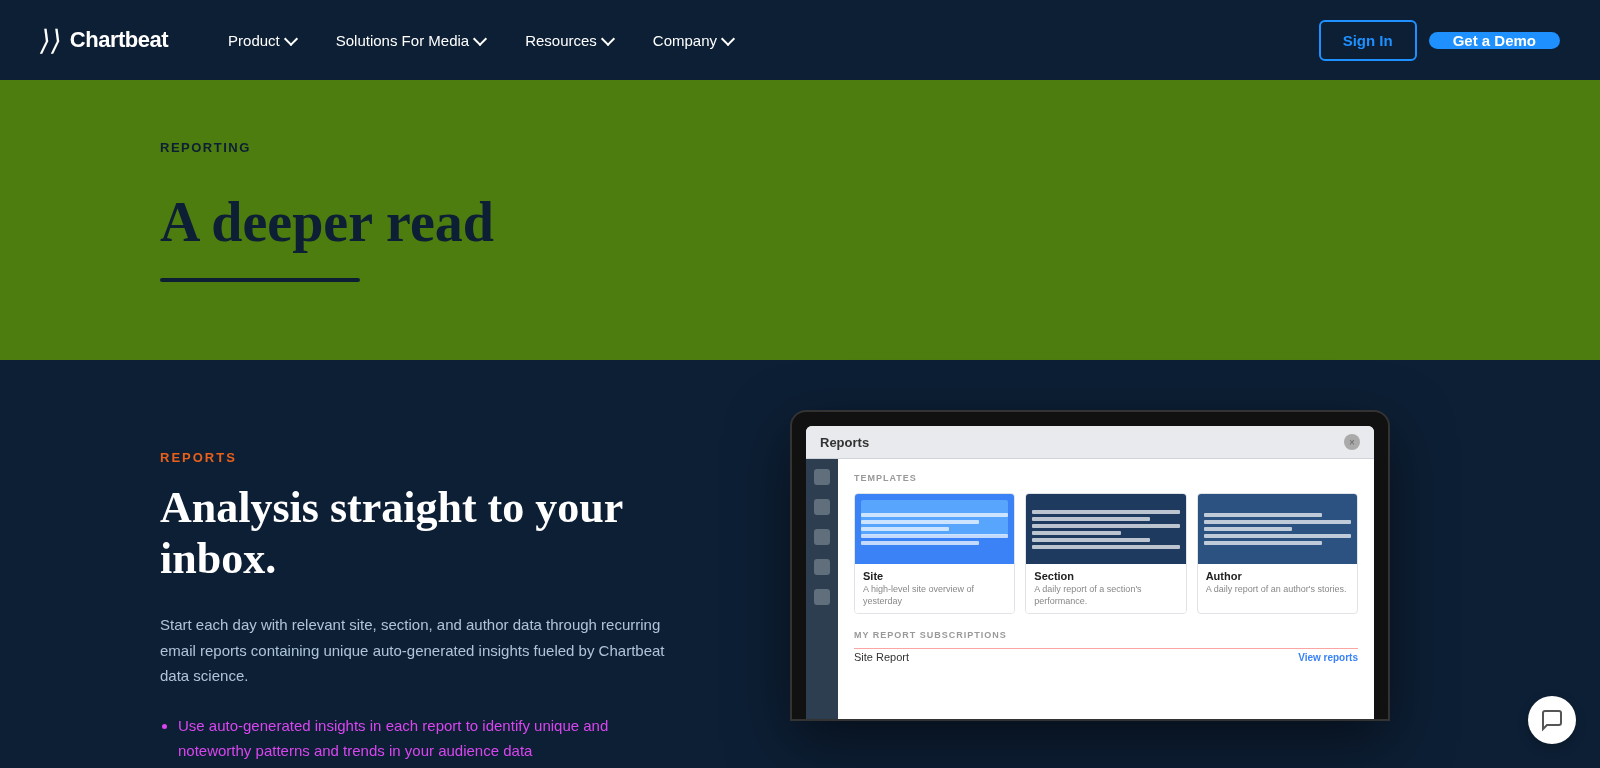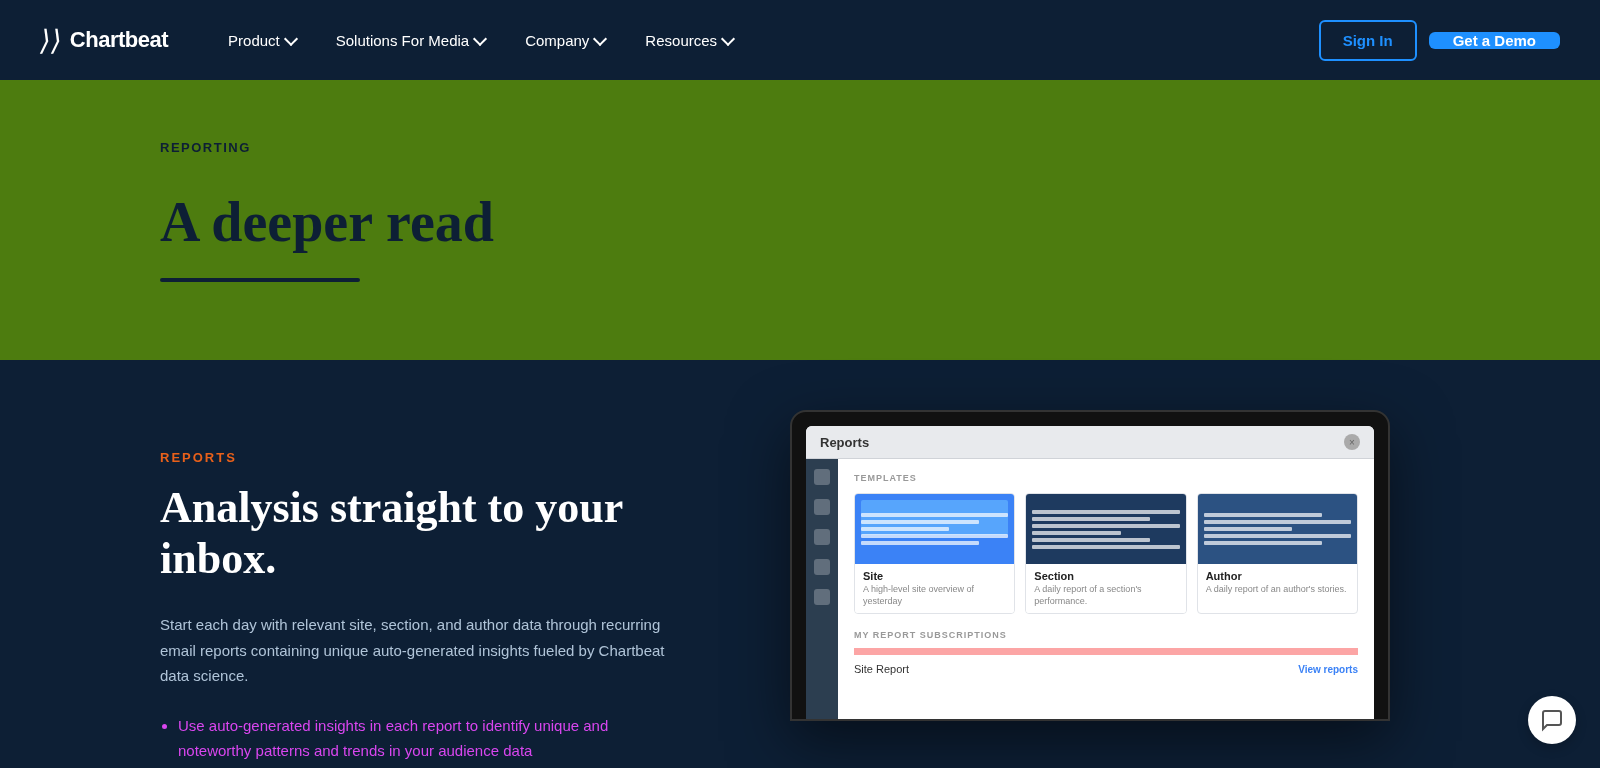--- a/index.html
+++ b/index.html
@@ -73,21 +73,21 @@
       border-radius: 6px;
       font-size: 15px;
       font-weight: 600;
       cursor: pointer;
     }
     .btn-demo {
       background: #1e90ff;
       border: none;
       color: white;
       padding: 0 24px;
-      border-radius: 6px;
+      border-radius: 12px;
       font-size: 15px;
       font-weight: 600;
       cursor: pointer;
     }
 
     
     .hero {
       background-color: #4d7c0f;
       padding: 60px 120px 44px 160px;
       min-height: 280px;
@@ -311,22 +311,22 @@
       font-weight: 700;
       color: #999;
       letter-spacing: 1px;
       text-transform: uppercase;
       margin-bottom: 8px;
     }
     .subscription-row {
       display: flex;
       align-items: center;
       justify-content: space-between;
-      padding: 8px 0;
-      border-top: 7px solid #fca5a5;
+      padding: 2px 0;
+      border-top: 1px solid #fca5a5;
     }
     .sub-name {
       font-size: 11px;
       color: #333;
     }
     .sub-link {
       font-size: 10px;
       color: #3b82f6;
       font-weight: 600;
     }
@@ -360,25 +360,25 @@
   <div class="nav-items">
     <a class="nav-item">
       <span>Product</span>
       <span class="chevron-icon"></span>
     </a>
     <a class="nav-item">
       <span>Solutions For Media</span>
       <span class="chevron-icon"></span>
     </a>
     <a class="nav-item">
-      <span>Company</span>
+      <span>Resources</span>
       <span class="chevron-icon"></span>
     </a>
     <a class="nav-item">
-      <span>Resources</span>
+      <span>Company</span>
       <span class="chevron-icon"></span>
     </a>
   </div>
   <div class="nav-actions">
     <button class="btn-signin">Sign In</button>
     <button class="btn-demo">Get a Demo</button>
   </div>
 </nav>
 
 <section class="hero">

